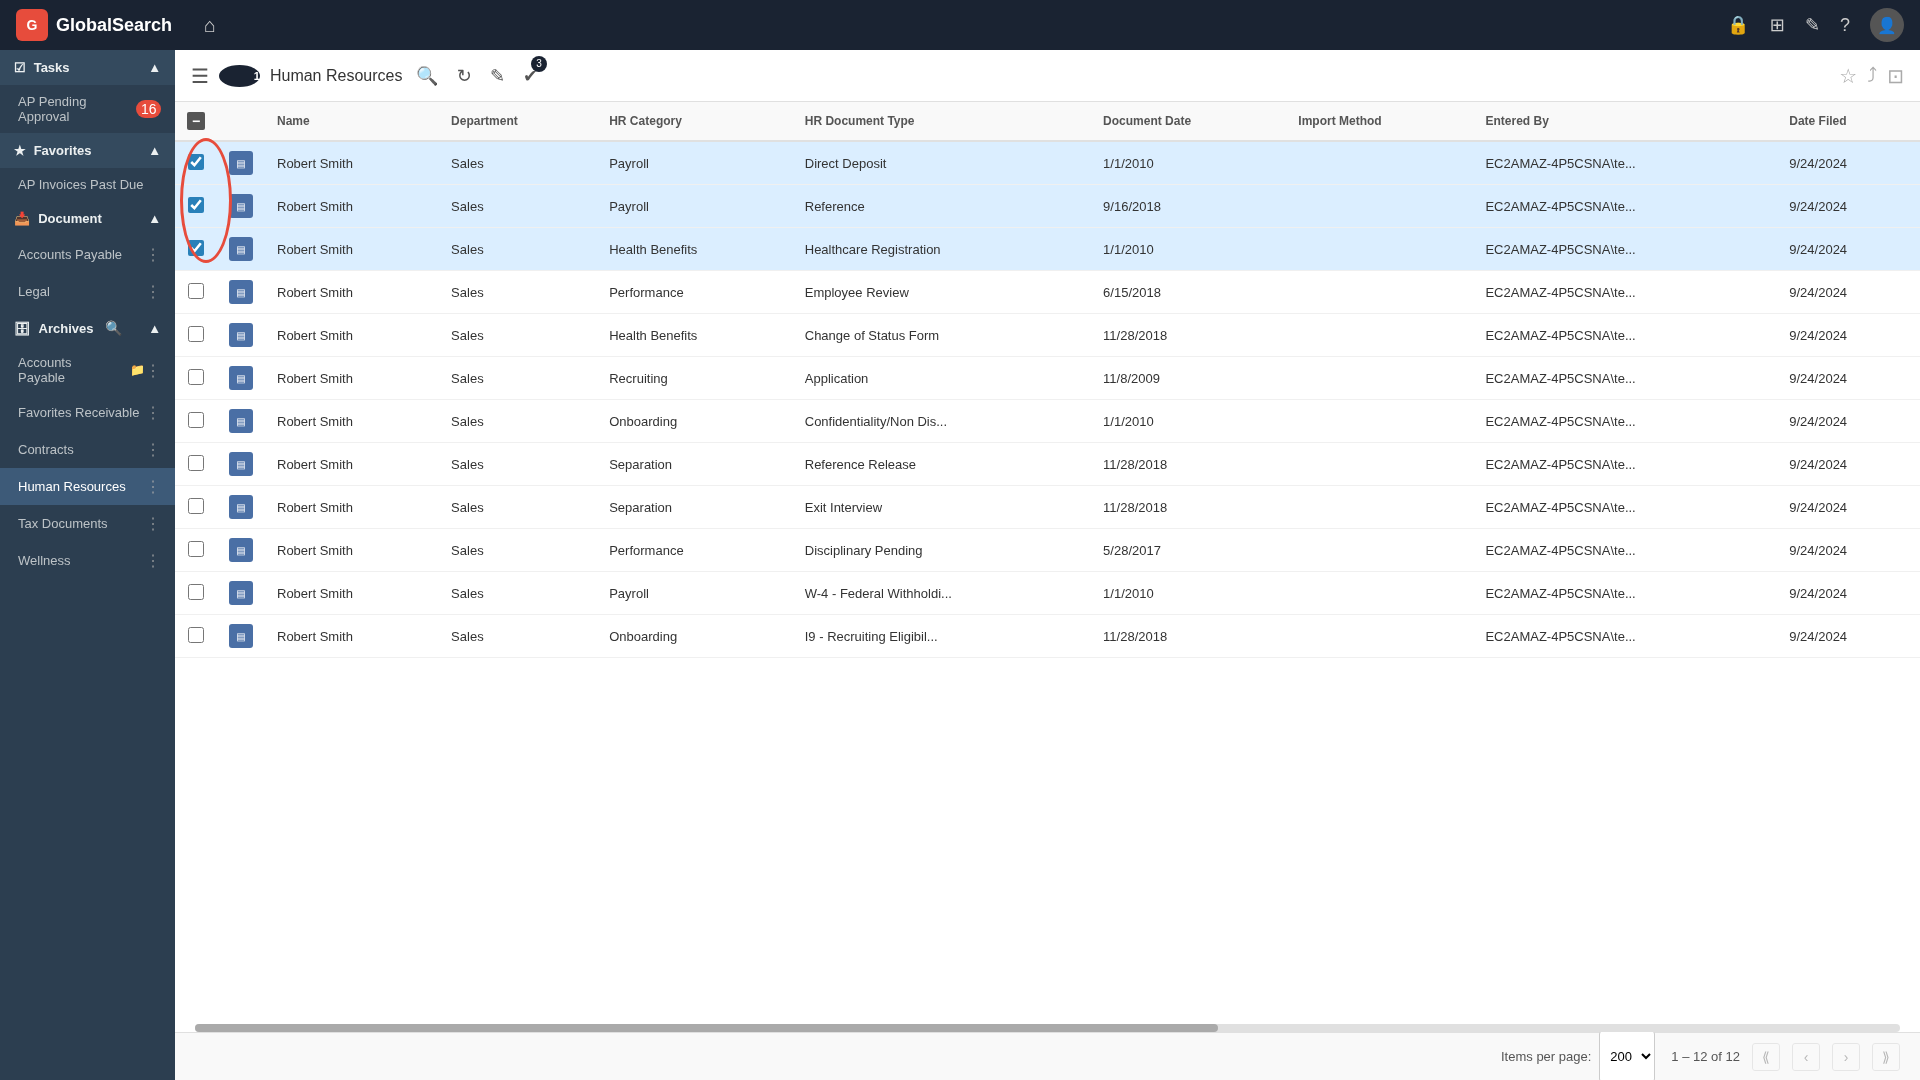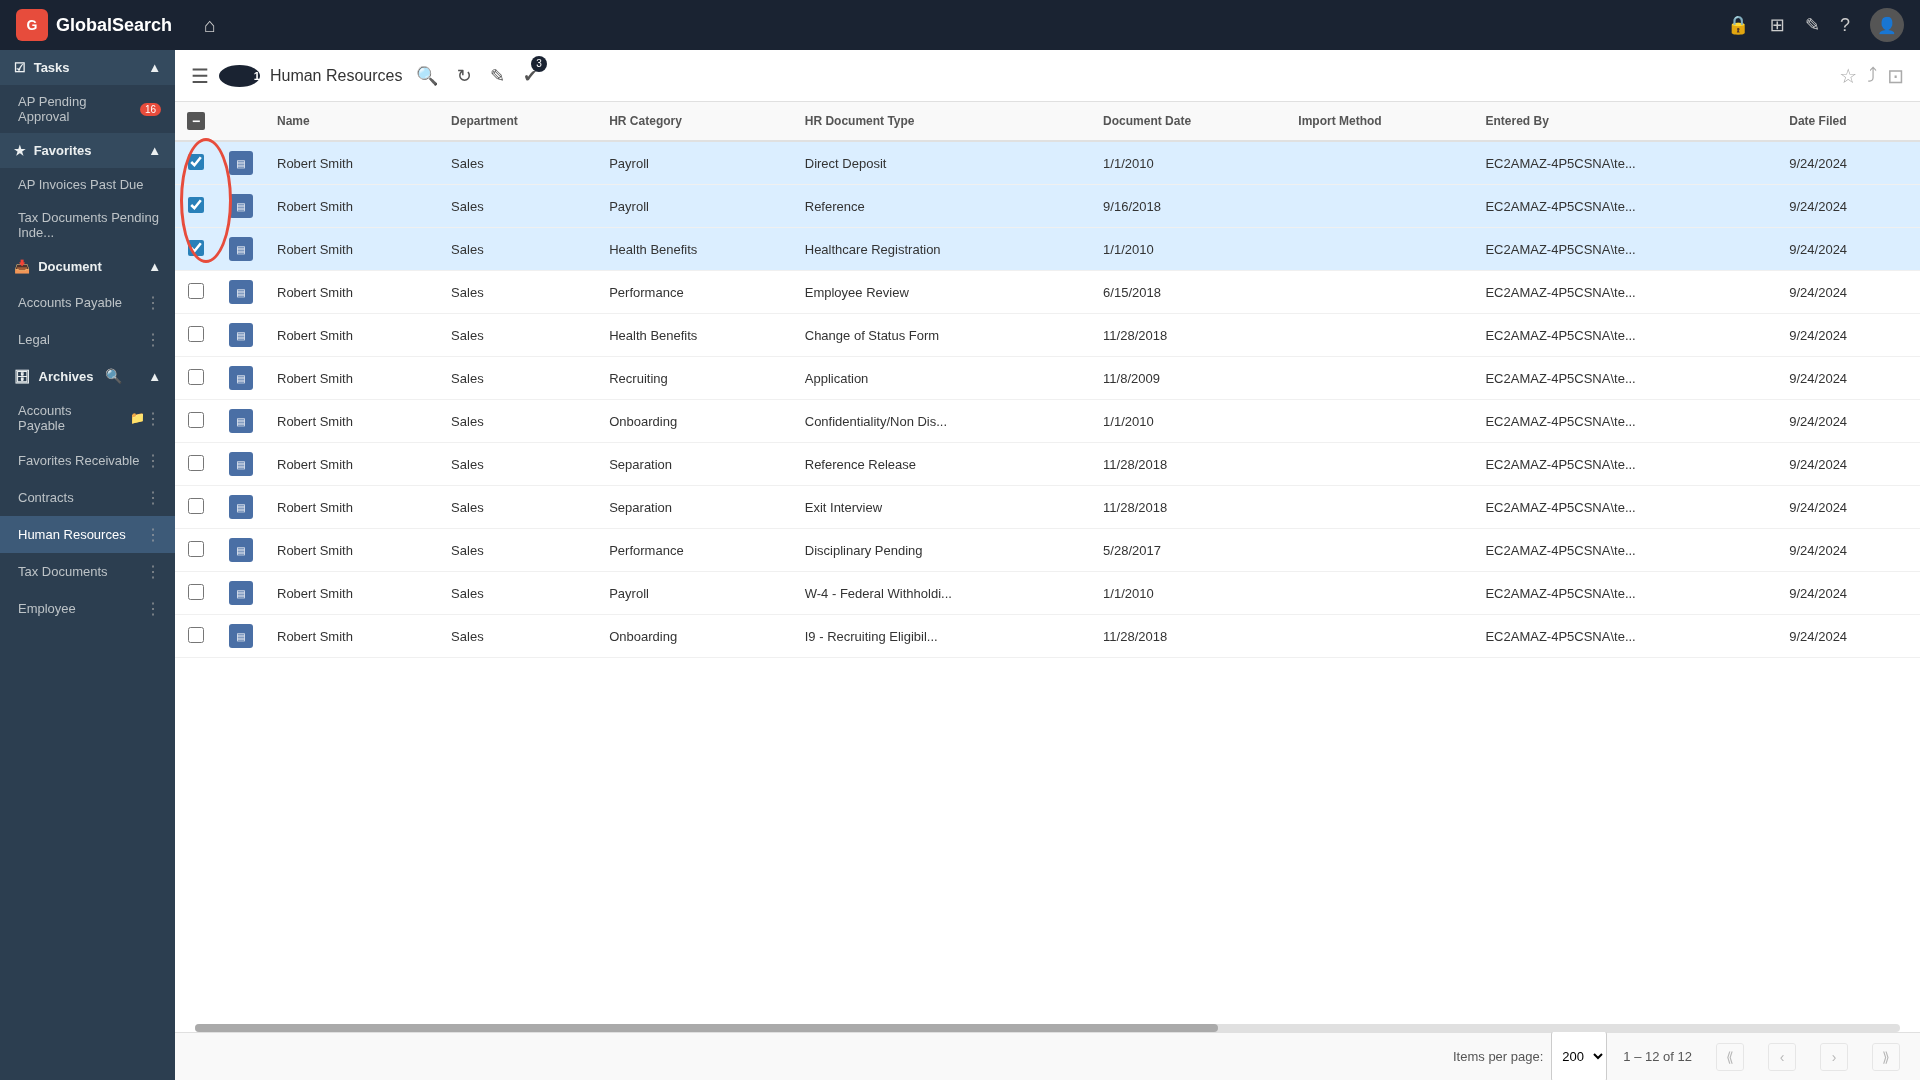--- a/index.html
+++ b/index.html
@@ -45,21 +45,21 @@
       font-size: 13px;
       font-weight: 600;
       color: #ecf0f1;
       cursor: pointer;
       background: #344a5e;
     }
     .sidebar-section-header .section-left { display: flex; align-items: center; gap: 8px; }
     .sidebar-badge {
       background: #e74c3c;
       color: white;
-      font-size: 10px;
+      font-size: 14px;
       border-radius: 10px;
       padding: 1px 5px;
       min-width: 18px;
       text-align: center;
     }
 
     .sidebar-item {
       display: flex;
       align-items: center;
       justify-content: space-between;
@@ -216,21 +216,21 @@
       flex-shrink: 0;
     }
     .items-per-page { display: flex; align-items: center; gap: 8px; color: #555; font-size: 13px; margin-left: 36px; }
     .items-per-page select {
       border: 1px solid #ccc;
       border-radius: 4px;
       padding: 17px 6px;
       font-size: 13px;
       background: white;
     }
-    .pagination { display: flex; align-items: center; gap: 24px; color: #555; font-size: 13px; }
+    .pagination { display: flex; align-items: center; gap: 12px; color: #555; font-size: 13px; }
     .pagination-btn {
       background: none;
       border: 1px solid #ccc;
       border-radius: 3px;
       width: 28px;
       height: 28px;
       cursor: pointer;
       display: flex;
       align-items: center;
       justify-content: center;
@@ -311,25 +311,20 @@
         <span>★</span>
         <span>Favorites</span>
       </div>
       <span>▲</span>
     </div>
     <div class="sidebar-item">
       <div class="item-left">
         <span>AP Invoices Past Due</span>
       </div>
     </div>
-    <div class="sidebar-item">
-      <div class="item-left">
-        <span>Tax Documents Pending Inde...</span>
-      </div>
-    </div>
 
     <div class="sidebar-subsection-header">
       <div class="section-left">
         <span>📥</span>
         <span>Document</span>
       </div>
       <span>▲</span>
     </div>
     <div class="sidebar-item">
       <div class="item-left">
@@ -392,21 +387,21 @@
     <div class="sidebar-item">
       <div class="item-left">
         <span>Tax Documents</span>
       </div>
       <div class="item-actions">
         <span class="dots-icon">⋮</span>
       </div>
     </div>
     <div class="sidebar-item">
       <div class="item-left">
-        <span>Employee</span>
+        <span>Wellness</span>
       </div>
       <div class="item-actions">
         <span class="dots-icon">⋮</span>
       </div>
     </div>
 
   </div>
 
   <div class="content-area">
 

